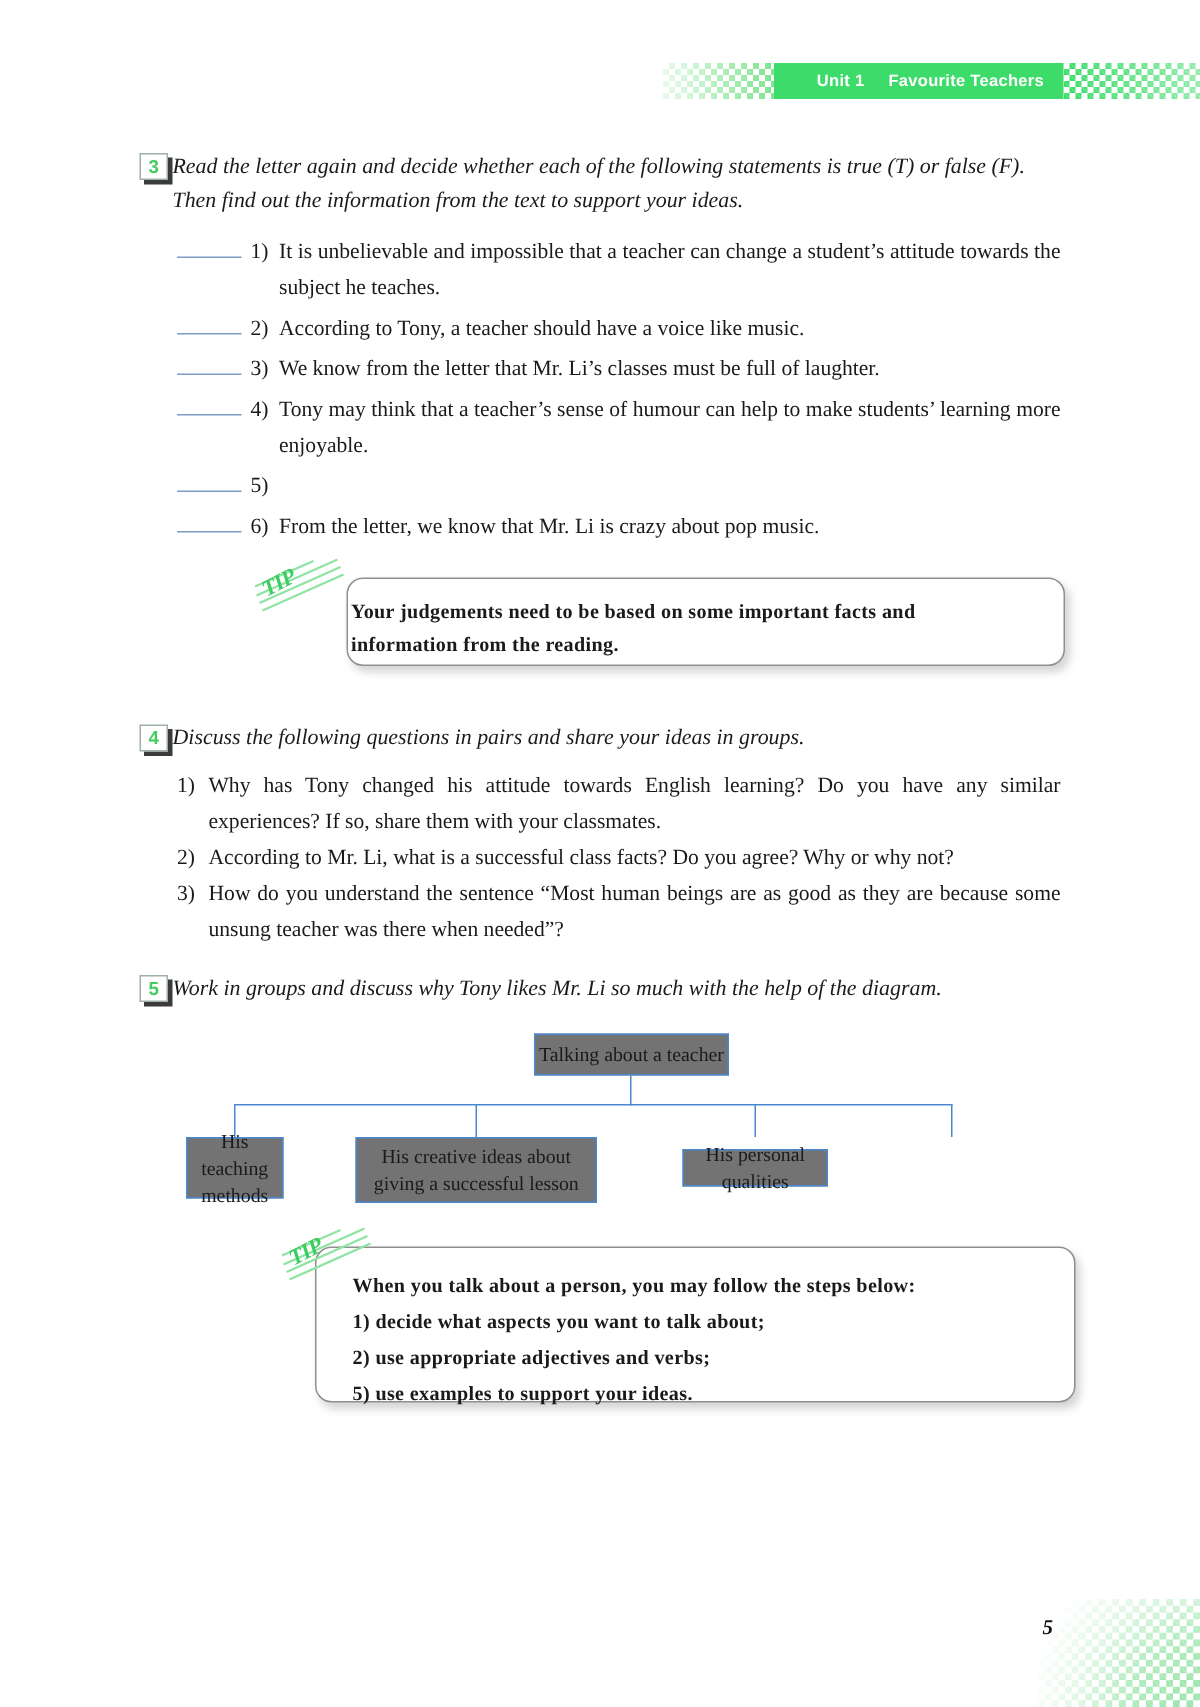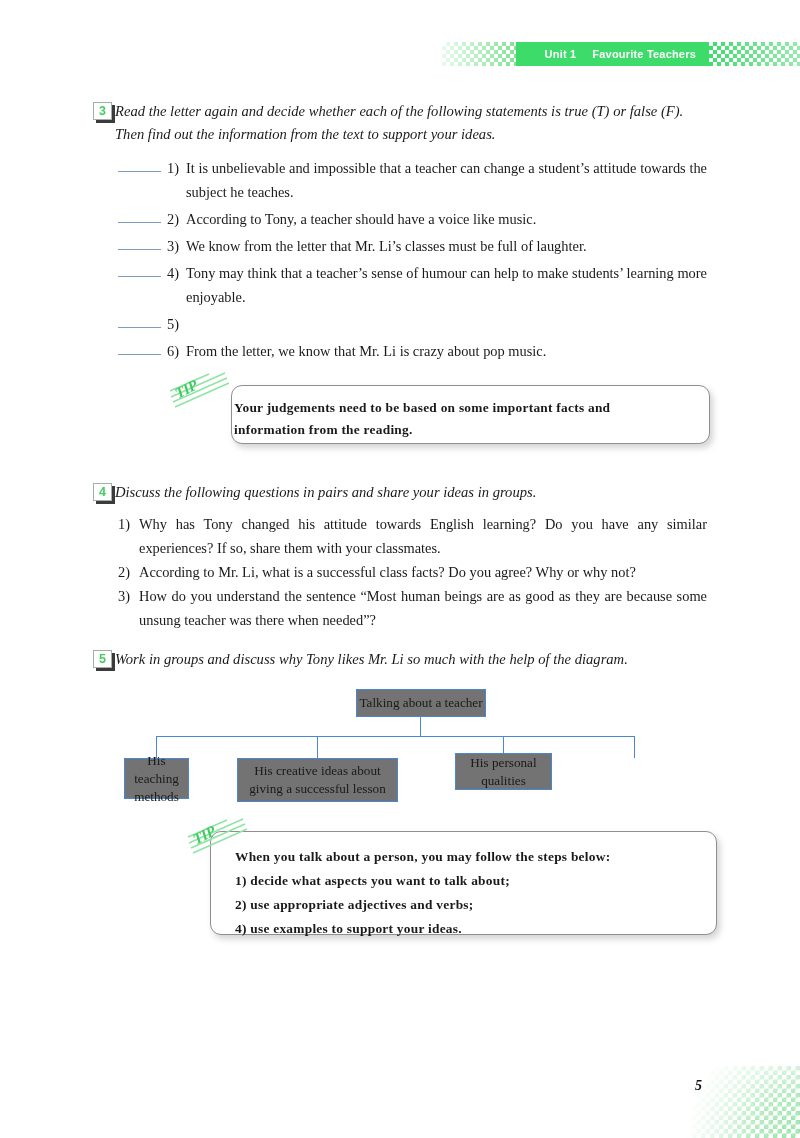--- a/index.html
+++ b/index.html
@@ -390,41 +390,41 @@
 
     <div class="d-line" style="left:63px; top:47px; width:479px; height:1.3px;"></div>
 
     <div class="d-line" style="left:63px;  top:47px; width:1.3px; height:22px;"></div>
     <div class="d-line" style="left:224px; top:47px; width:1.3px; height:22px;"></div>
     <div class="d-line" style="left:410px; top:47px; width:1.3px; height:22px;"></div>
     <div class="d-line" style="left:541px; top:47px; width:1.3px; height:22px;"></div>
 
     <div class="d-box" style="left:31px;  top:69px; width:65px;  height:41px;">His teaching methods</div>
     <div class="d-box" style="left:144px; top:69px; width:161px; height:44px;">His creative ideas about giving a successful lesson</div>
-    <div class="d-box" style="left:362px; top:64px; width:97px;  height:37px;">His personal qualities</div>
+    <div class="d-box" style="left:362px; top:77px; width:97px;  height:25px;">His personal qualities</div>
   </div>
 
   <div class="tip-block" style="margin-top:24px; height:120px;">
     <div class="tip-mark" style="left:94px; top:-14px;">
       <svg width="66" height="40" viewBox="0 0 66 40" xmlns="http://www.w3.org/2000/svg">
         <g stroke="#8fe4a4" stroke-width="1.6" fill="none">
           <line x1="2" y1="26" x2="56" y2="2"></line>
           <line x1="4" y1="31" x2="58" y2="7"></line>
           <line x1="6" y1="36" x2="60" y2="12"></line>
           <line x1="1" y1="20" x2="40" y2="3"></line>
         </g>
       </svg>
       <span class="tip-word">TIP</span>
     </div>
     <div class="tip-box" style="position:absolute; left:117px; top:0; width:507px; height:104px; padding:13px 20px 0 24px;">
       <div class="tip-text" style="font-weight:bold; line-height:24px;">
         <span class="tline">When you talk about a person, you may follow the steps below:</span>
         <span class="tline">1) decide what aspects you want to talk about;</span>
         <span class="tline">2) use appropriate adjectives and verbs;</span>
-        <span class="tline">4) use examples to support your ideas.</span>
+        <span class="tline">5) use examples to support your ideas.</span>
       </div>
     </div>
   </div>
 
 </div>
 
 <div class="footer-num">5</div>
 <div class="footer-checks"></div>
 
 </body></html>

